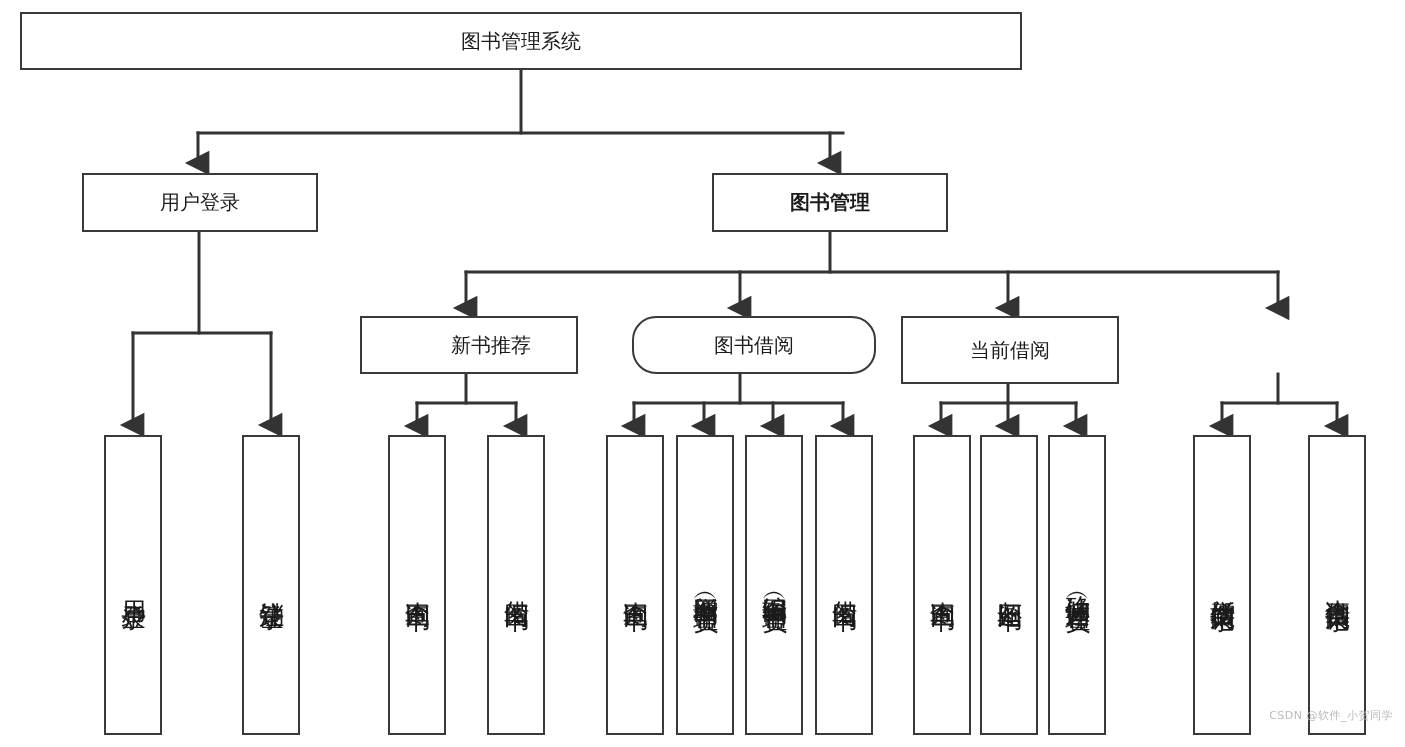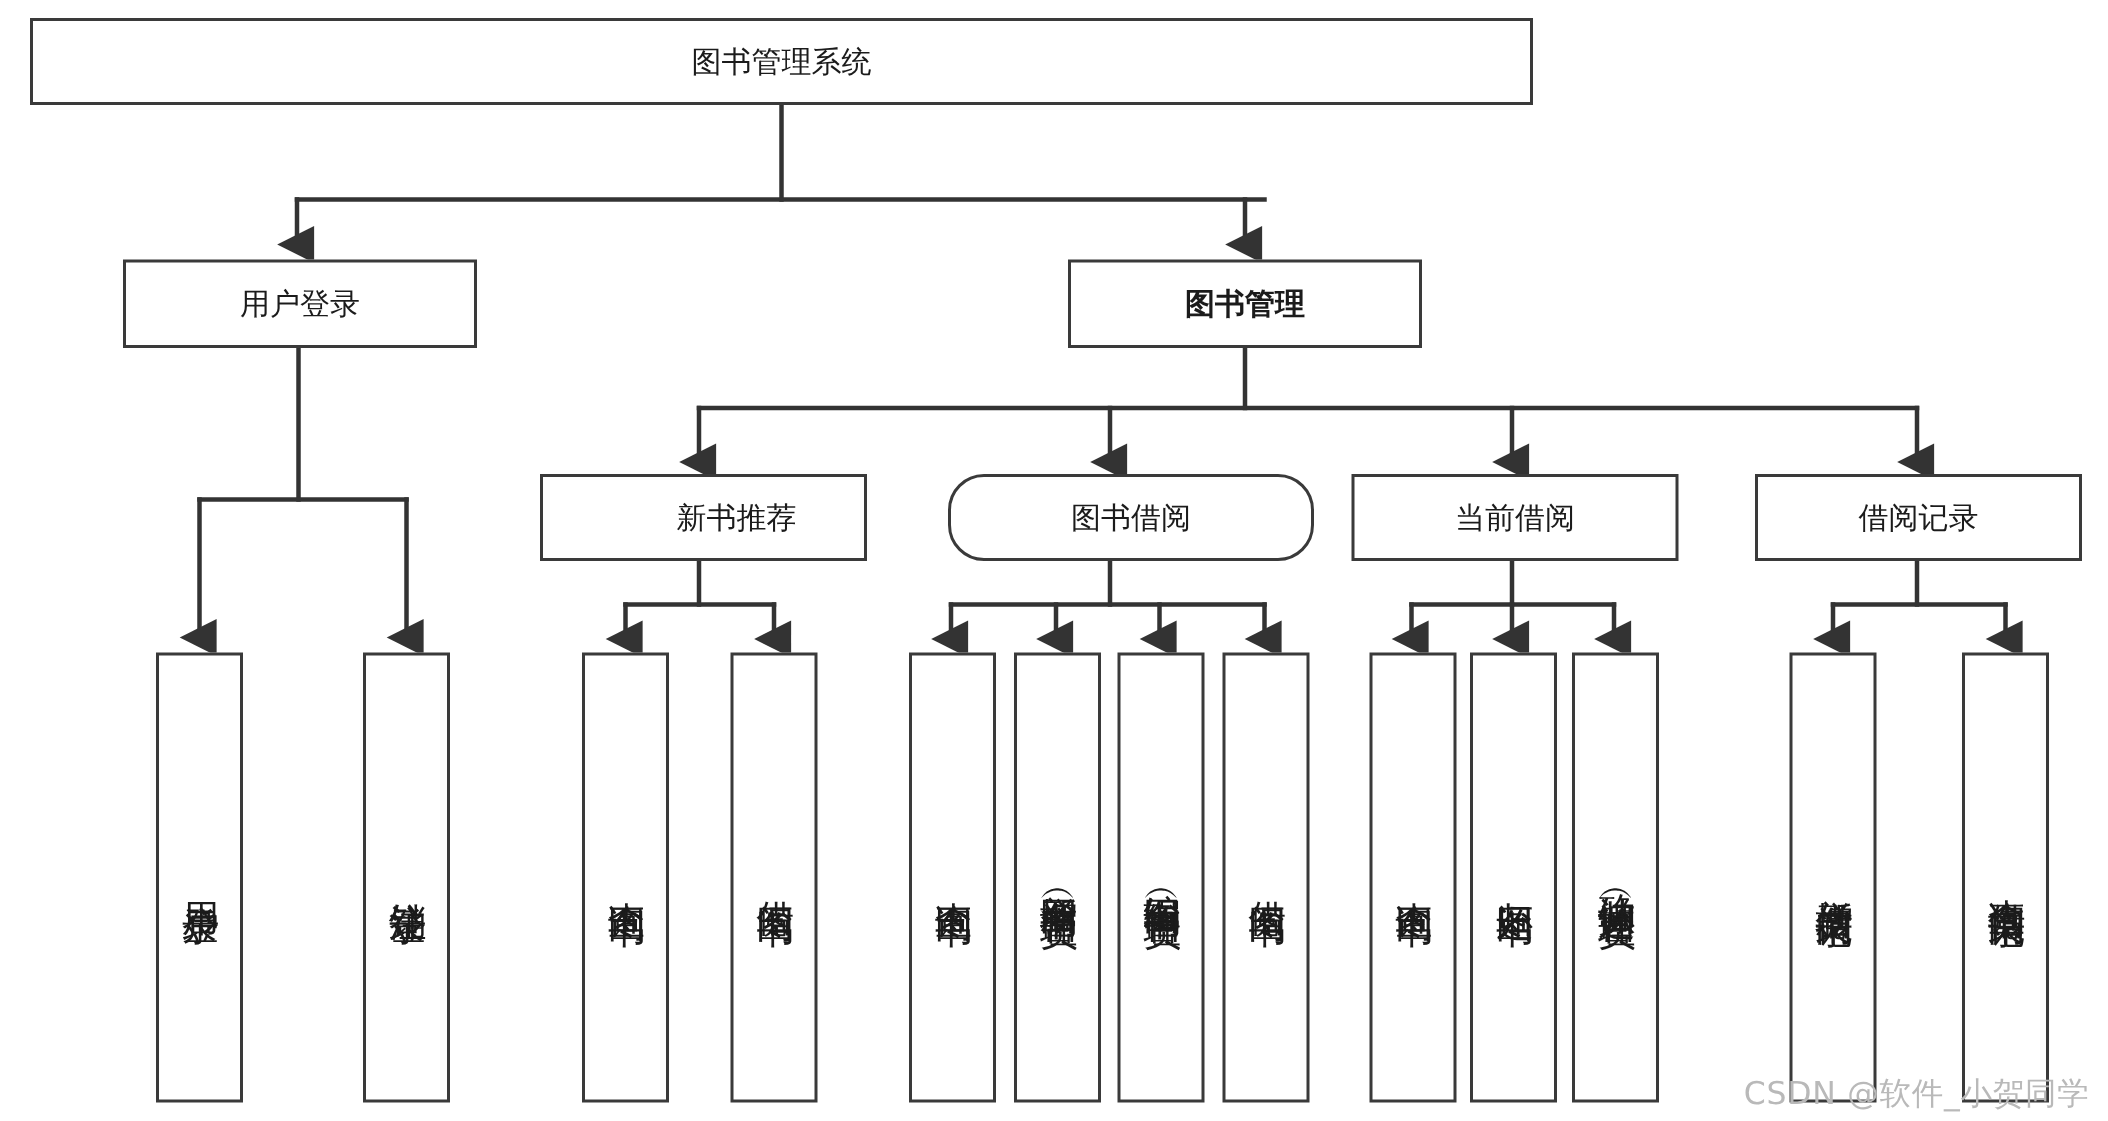--- a/index.html
+++ b/index.html
@@ -55,22 +55,22 @@
     writing-mode: vertical-rl;
     text-orientation: upright;
     white-space: nowrap;
   }
   .node-root {
     font-size: 23px;
   }
   .watermark {
     position: absolute;
     right: 12px;
-    bottom: 4px;
-    font-size: 21px;
+    bottom: 24px;
+    font-size: 11px;
     color: #b9b9b9;
     white-space: nowrap;
     letter-spacing: 0.5px;
   }
 </style>
 </head>
 <body>
 
 <div id="canvas">
 
@@ -134,25 +134,22 @@
   <div class="node horizontal" style="left:712px; top:173px; width:236px; height:59px;font-weight:bold;">
     <span>图书管理</span>
   </div>
 
   <div class="node horizontal" style="left:360px; top:316px; width:218px; height:58px;padding-left:44px;">
     <span>新书推荐</span>
   </div>
   <div class="node horizontal" style="left:632px; top:316px; width:244px; height:58px;border-radius:24px;">
     <span>图书借阅</span>
   </div>
-  <div class="node horizontal" style="left:901px; top:316px; width:218px; height:58px;">
+  <div class="node horizontal" style="left:901px; top:316px; width:218px; height:68px;">
     <span>当前借阅</span>
-  </div>
-  <div class="node horizontal" style="left:1170px; top:316px; width:218px; height:58px;">
-    <span>借阅记录</span>
   </div>
 
   <div class="node vertical" style="left:104px; top:435px; width:58px; height:300px;">
     <span class="vtext">用户登录</span>
   </div>
   <div class="node vertical" style="left:242px; top:435px; width:58px; height:300px;">
     <span class="vtext">注销登录</span>
   </div>
 
   <div class="node vertical" style="left:388px; top:435px; width:58px; height:300px;">

